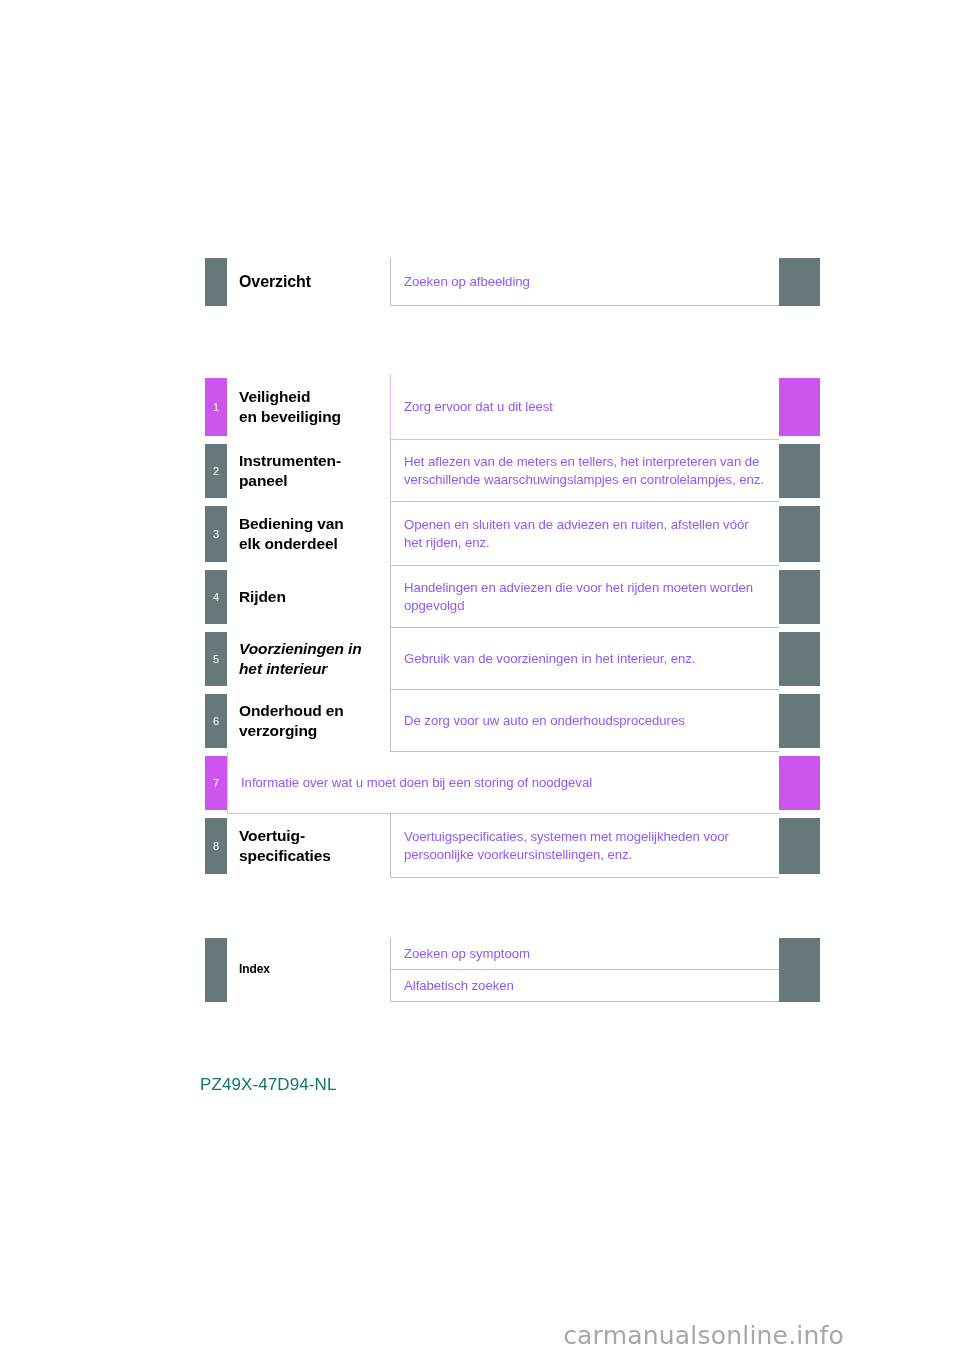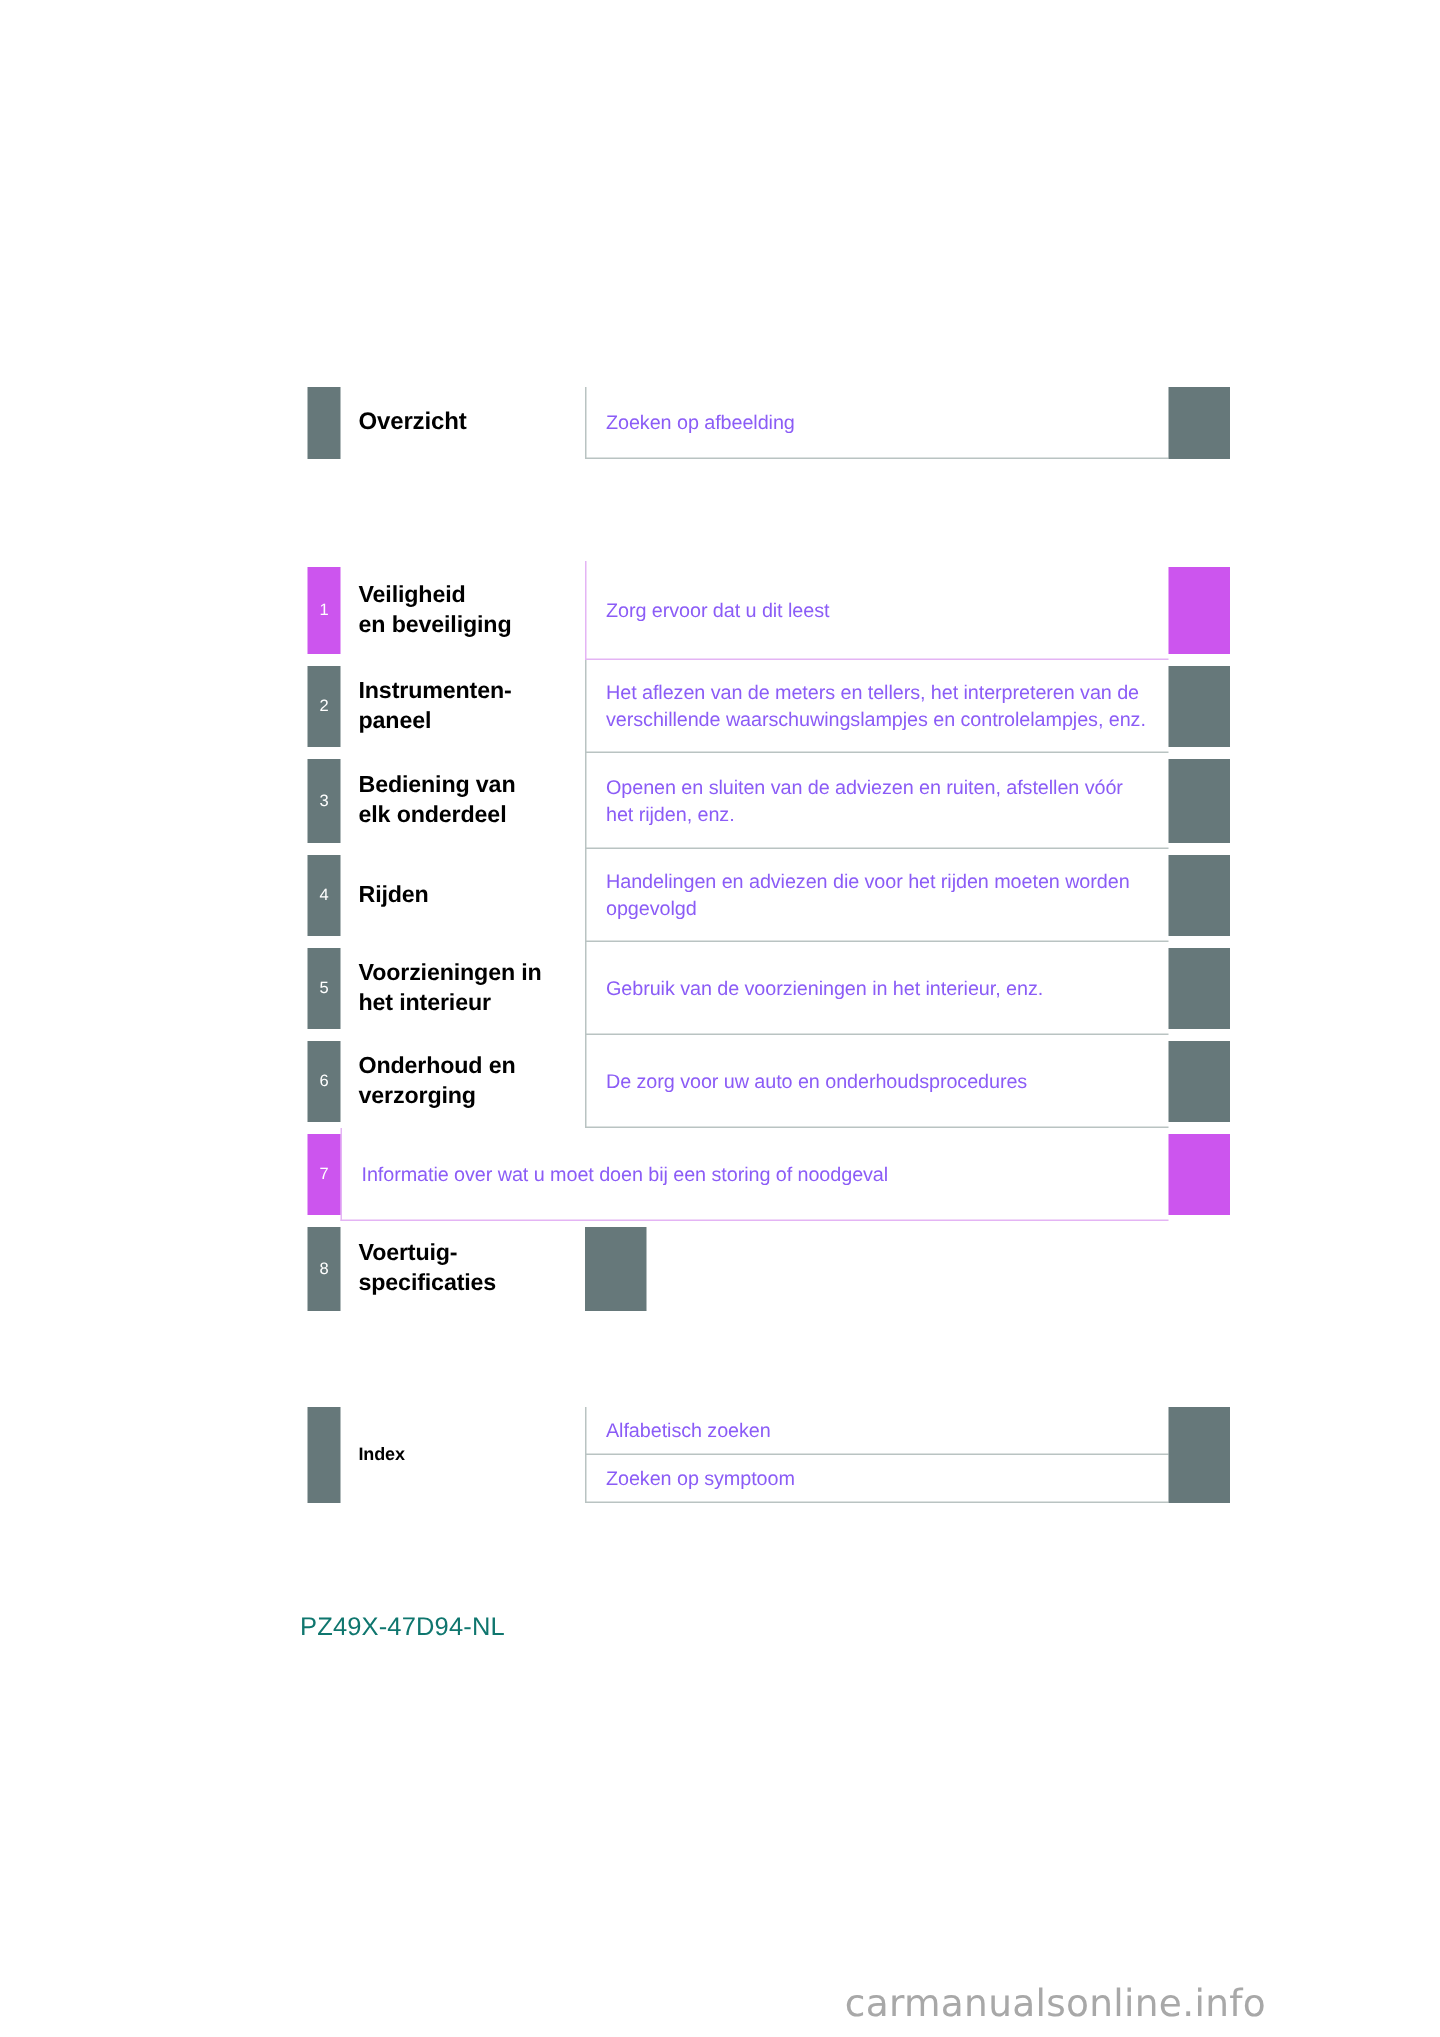--- a/index.html
+++ b/index.html
@@ -221,21 +221,21 @@
     <div class="edge-block">
       <span class="swatch" style="display:block;background:#66787a;"></span>
     </div>
   </div>
 
   <div class="toc-row numbered" id="row-ch-5">
     <div class="tab-marker">
       <span class="swatch" style="background:#66787a;"></span>
       <span class="tab-num">5</span>
     </div>
-    <div class="chapter-title" style="white-space:pre-line;">Voorzieningen in
+    <div class="chapter-title" style="white-space:pre-line;font-style:italic;">Voorzieningen in
 het interieur</div>
     <div class="desc-box">Gebruik van de voorzieningen in het interieur, enz.</div>
     <div class="edge-block">
       <span class="swatch" style="display:block;background:#66787a;"></span>
     </div>
   </div>
 
   <div class="toc-row numbered" id="row-ch-6">
     <div class="tab-marker">
       <span class="swatch" style="background:#66787a;"></span>
@@ -260,37 +260,38 @@
     </div>
   </div>
 
   <div class="toc-row numbered" id="row-ch-8">
     <div class="tab-marker">
       <span class="swatch" style="background:#66787a;"></span>
       <span class="tab-num">8</span>
     </div>
     <div class="chapter-title" style="white-space:pre-line;">Voertuig-
 specificaties</div>
+    <div class="desc-box">Voertuigspecificaties, systemen met mogelijkheden voor persoonlijke voorkeursinstellingen, enz.</div>
     <div class="edge-block">
       <span class="swatch" style="display:block;background:#66787a;"></span>
     </div>
   </div>
 
   <div id="row-index">
     <div class="index-marker" style="background:#66787a;"></div>
     <div class="chapter-title">Index</div>
     <div class="index-lines">
       <div class="index-line">
+        <div class="desc-box">Zoeken op symptoom</div>
+        <div class="edge-block" style="background:#66787a;"></div>
+      </div>
+      <div class="index-line">
         <div class="desc-box">Alfabetisch zoeken</div>
         <div class="edge-block" style="background:#66787a;"></div>
       </div>
-      <div class="index-line">
-        <div class="desc-box">Zoeken op symptoom</div>
-        <div class="edge-block" style="background:#66787a;"></div>
-      </div>
     </div>
   </div>
 
   <div id="footer-code">PZ49X-47D94-NL</div>
 
   <div id="watermark">carmanualsonline.info</div>
 
 </div>
 
 </body></html>

